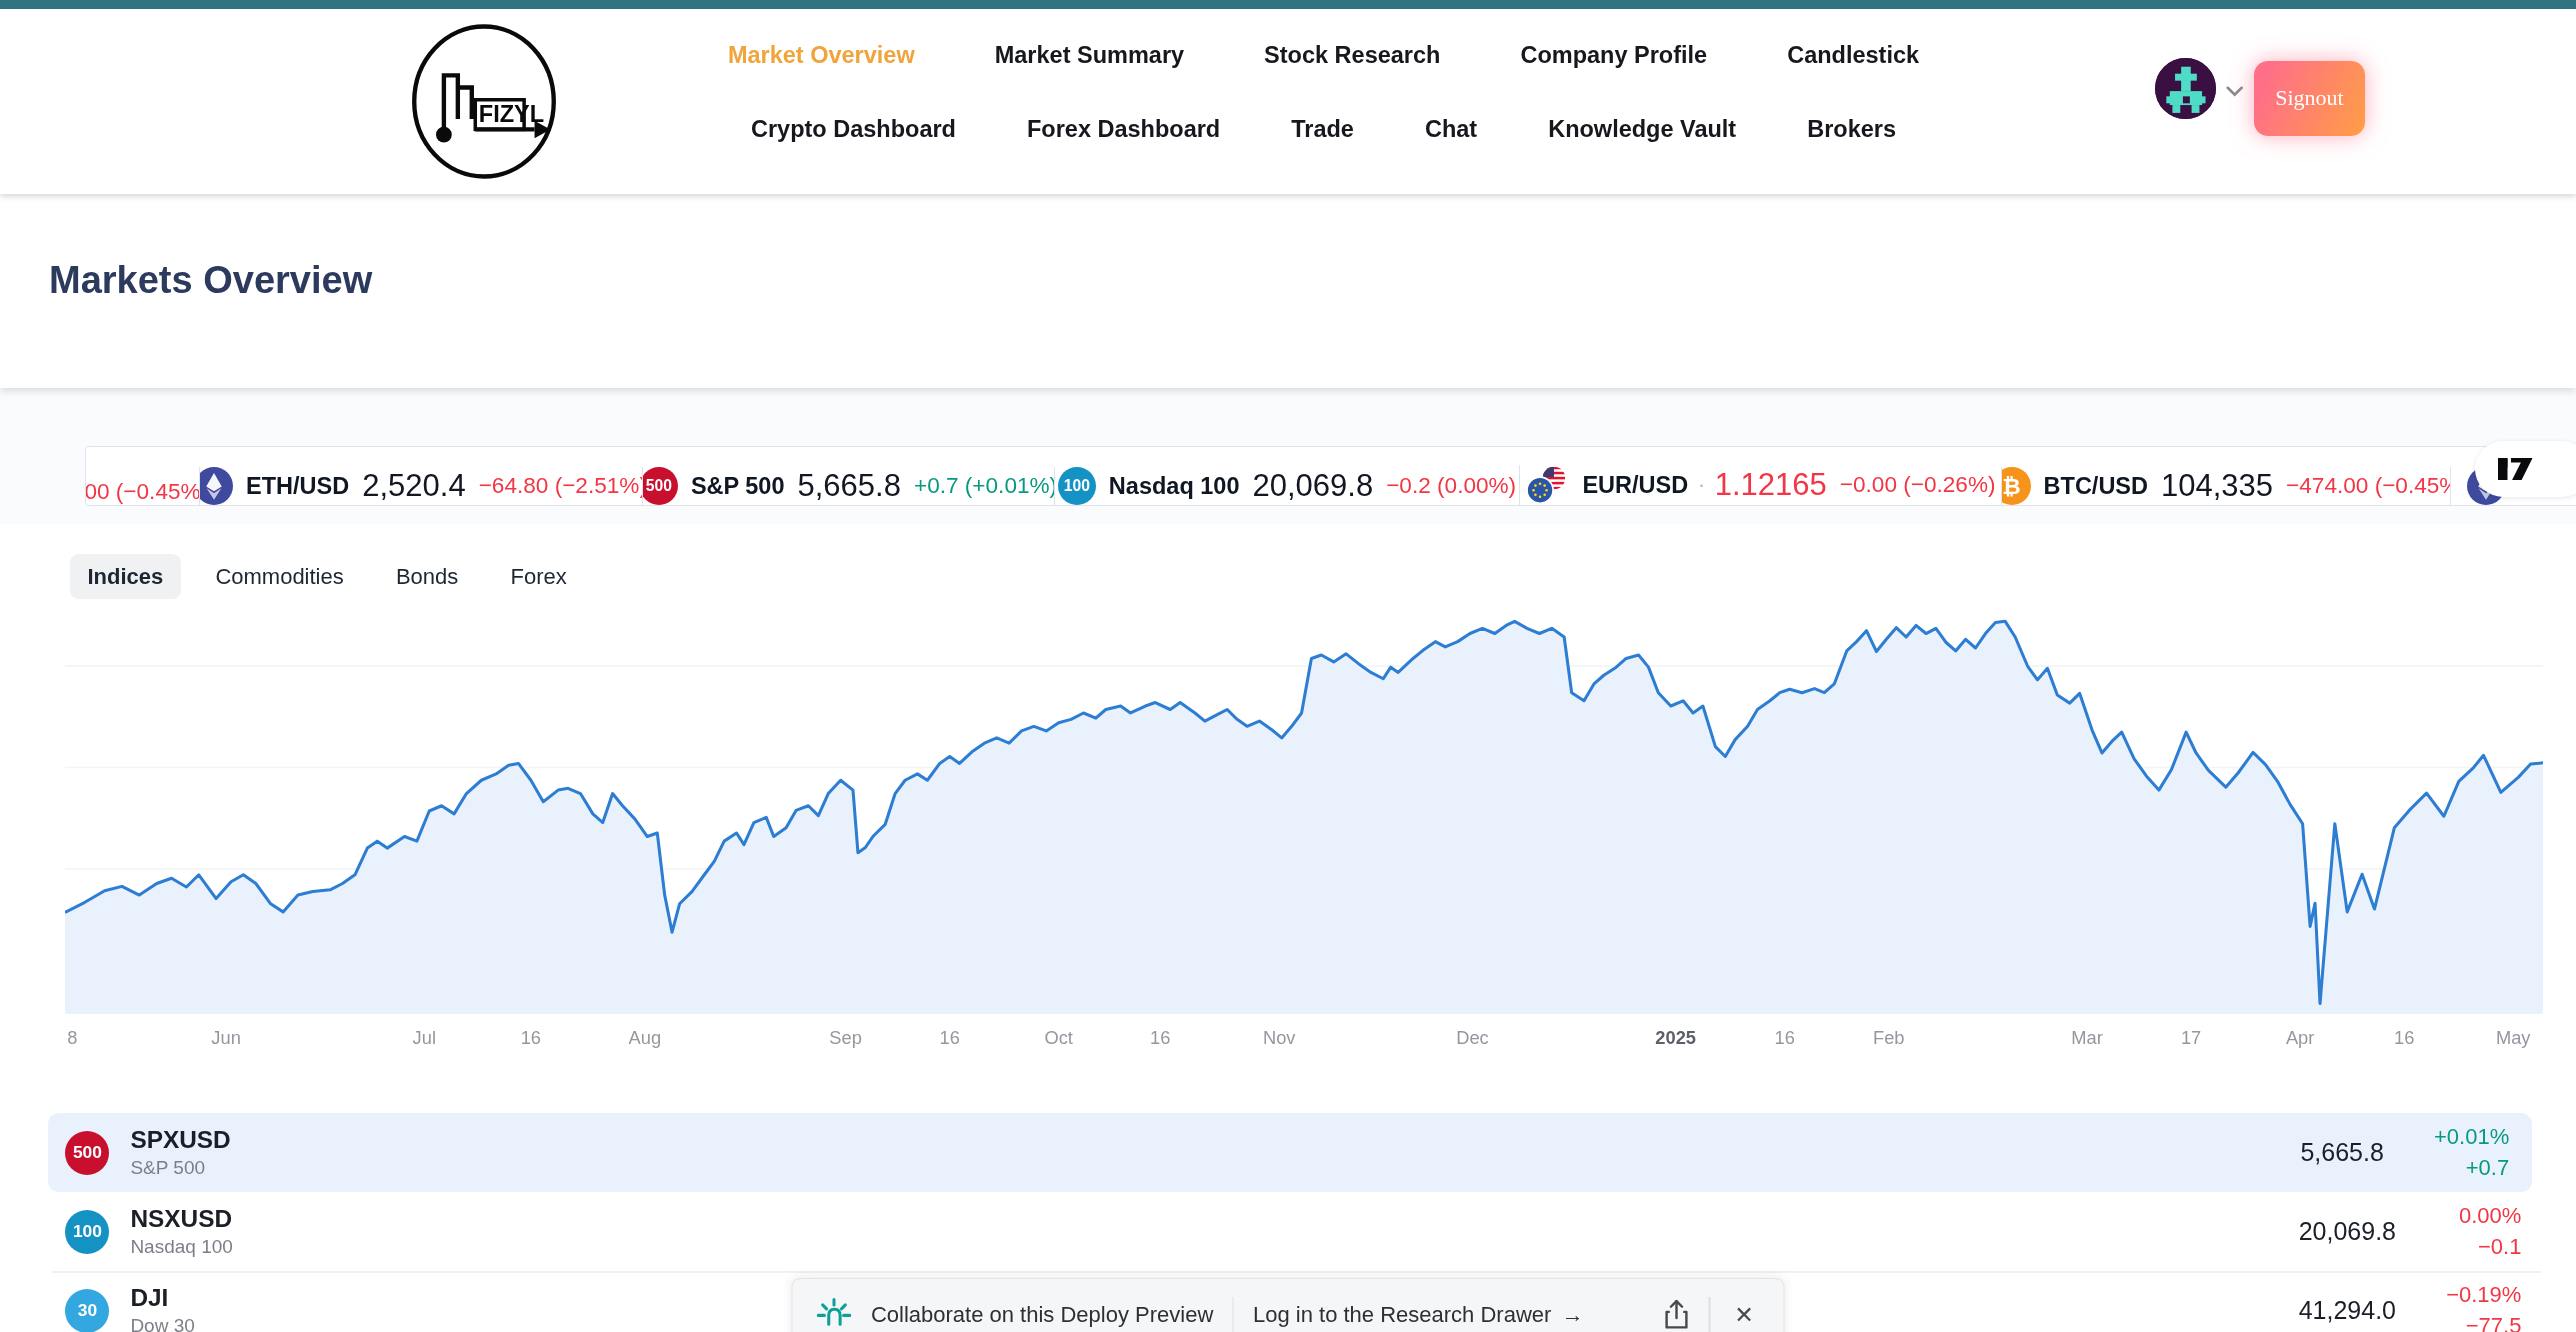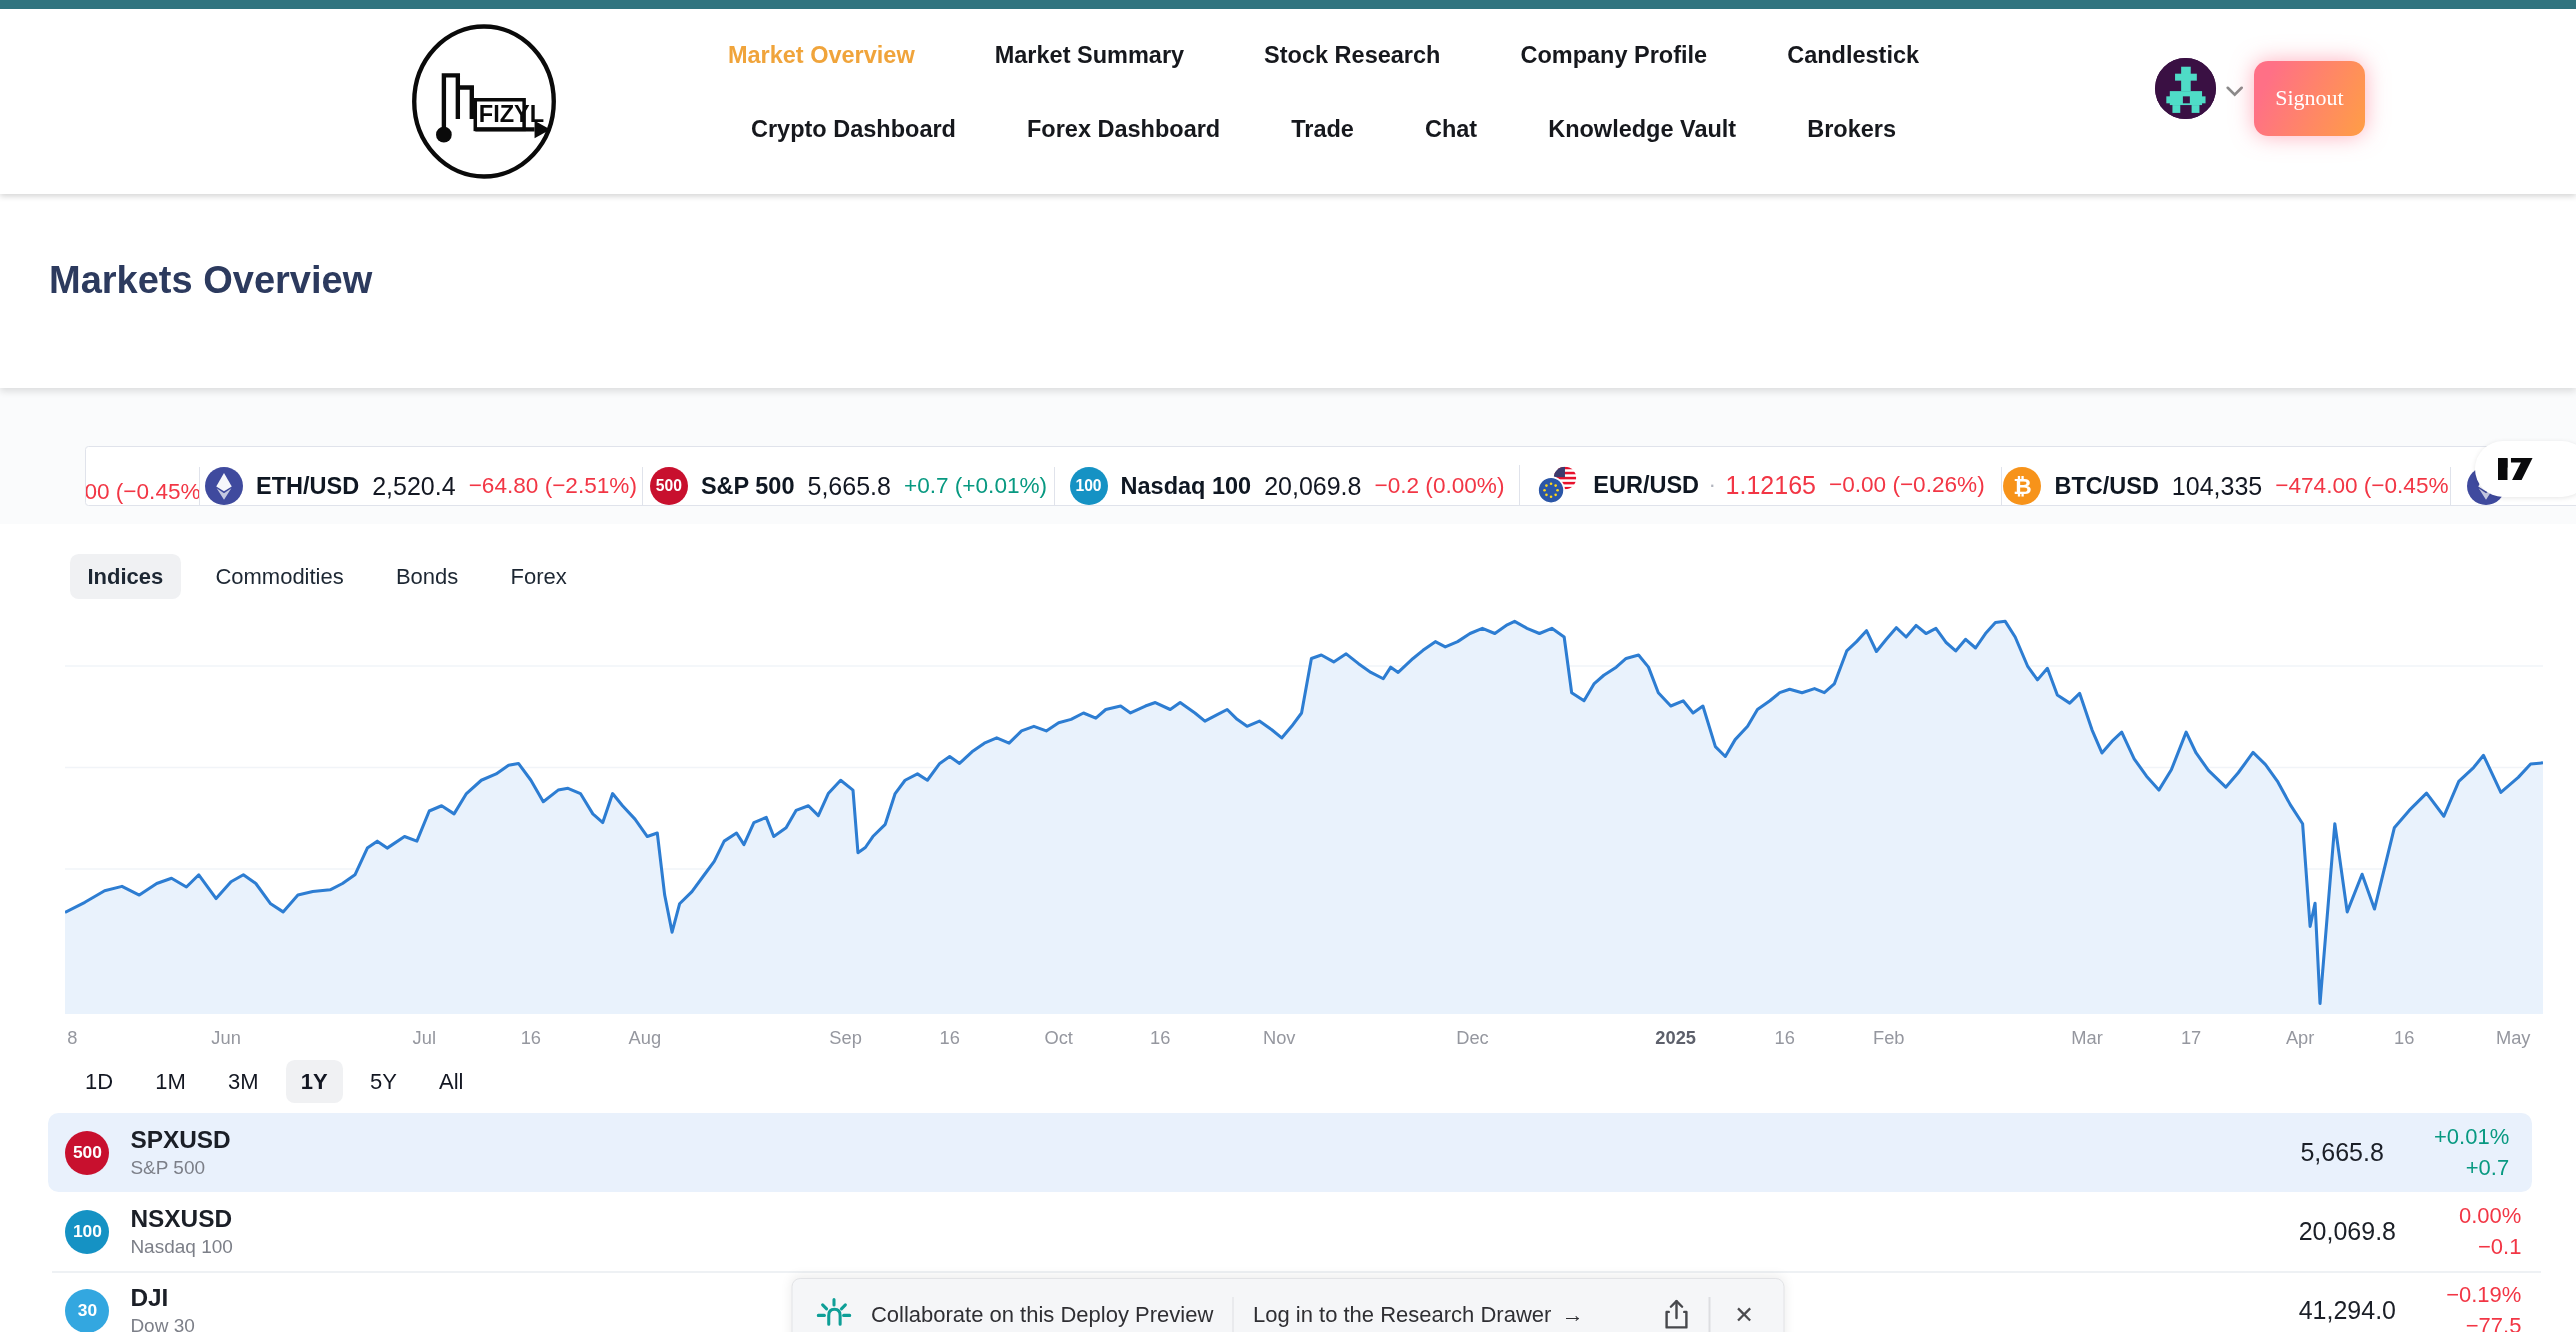--- a/index.html
+++ b/index.html
@@ -41,21 +41,21 @@
             border:0.9px solid #e0e3eb; border-radius:3.5px; display:flex; align-items:flex-end; overflow:hidden; z-index:5;margin-left:37px; }
   .t-item { display:flex; align-items:center; justify-content:center; gap:13px; flex:0 0 auto;
             border-left:0.9px solid #e0e3eb; overflow:hidden; cursor:pointer; }
   .t-item:first-child { border-left:none; }
   .t-item.t-last { flex:1 1 auto; justify-content:flex-start; padding-left:15.7px; }
   .t-badge { width:38px; height:38px; border-radius:50%; color:#fff; display:flex; align-items:center;
              justify-content:center; font-weight:bold; font-size:15.7px; flex:0 0 auto; }
   .t-badge.btc-glyph { font-size:22.6px; font-family:"DejaVu Sans",sans-serif; }
   .t-sym { font-size:23.5px; font-weight:bold; color:#0f1722; white-space:nowrap; }
   .t-dot { font-size:22.6px; color:#b2b5be; margin:0 -3.5px; }
-  .t-price { font-size:25px; color:#131722; white-space:nowrap; }
+  .t-price { font-size:31px; color:#131722; white-space:nowrap; }
   .t-change { font-size:22.6px; white-space:nowrap; }
   .dir-down { color:#f23645; }
   .dir-up { color:#089981; }
   .t-price.colored-down { color:#f23645; }
   .tv-pill { position:absolute; top:441px; right:-14px; width:115px; height:56px; background:#fff;
              border-radius:28px; box-shadow:0 0.9px 5.2px rgba(0,0,0,.10); display:flex; align-items:center;
              justify-content:flex-start; padding-left:22.6px; z-index:6; cursor:pointer; }
 
   
   .widget { position:absolute; top:524px; left:33px; width:2510px; height:808px; background:#fff; }
@@ -288,28 +288,20 @@
       <span class="strong" style="left: 65%;">2025</span>
       <span style="left: 69.4%;">16</span>
       <span style="left: 73.6%;">Feb</span>
       <span style="left: 81.6%;">Mar</span>
       <span style="left: 85.8%;">17</span>
       <span style="left: 90.2%;">Apr</span>
       <span style="left: 94.4%;">16</span>
       <span style="left: 98.8%;">May</span>
     </div>
 
-  <div class="ranges" id="ranges">
-      <button class="range-btn">1D</button>
-      <button class="range-btn">1M</button>
-      <button class="range-btn">3M</button>
-      <button class="range-btn active">1Y</button>
-      <button class="range-btn">5Y</button>
-      <button class="range-btn">All</button>
-    </div>
 
   <div class="rows" id="rows">
       <div class="m-row selected">
         <span class="row-badge" style="background: rgb(200, 16, 46);">500</span>
         <div class="row-id">
           <div class="row-sym">SPXUSD</div>
           <div class="row-name">S&amp;P 500</div>
         </div>
         <div class="row-value">5,665.8</div>
         <div class="row-change dir-up">

